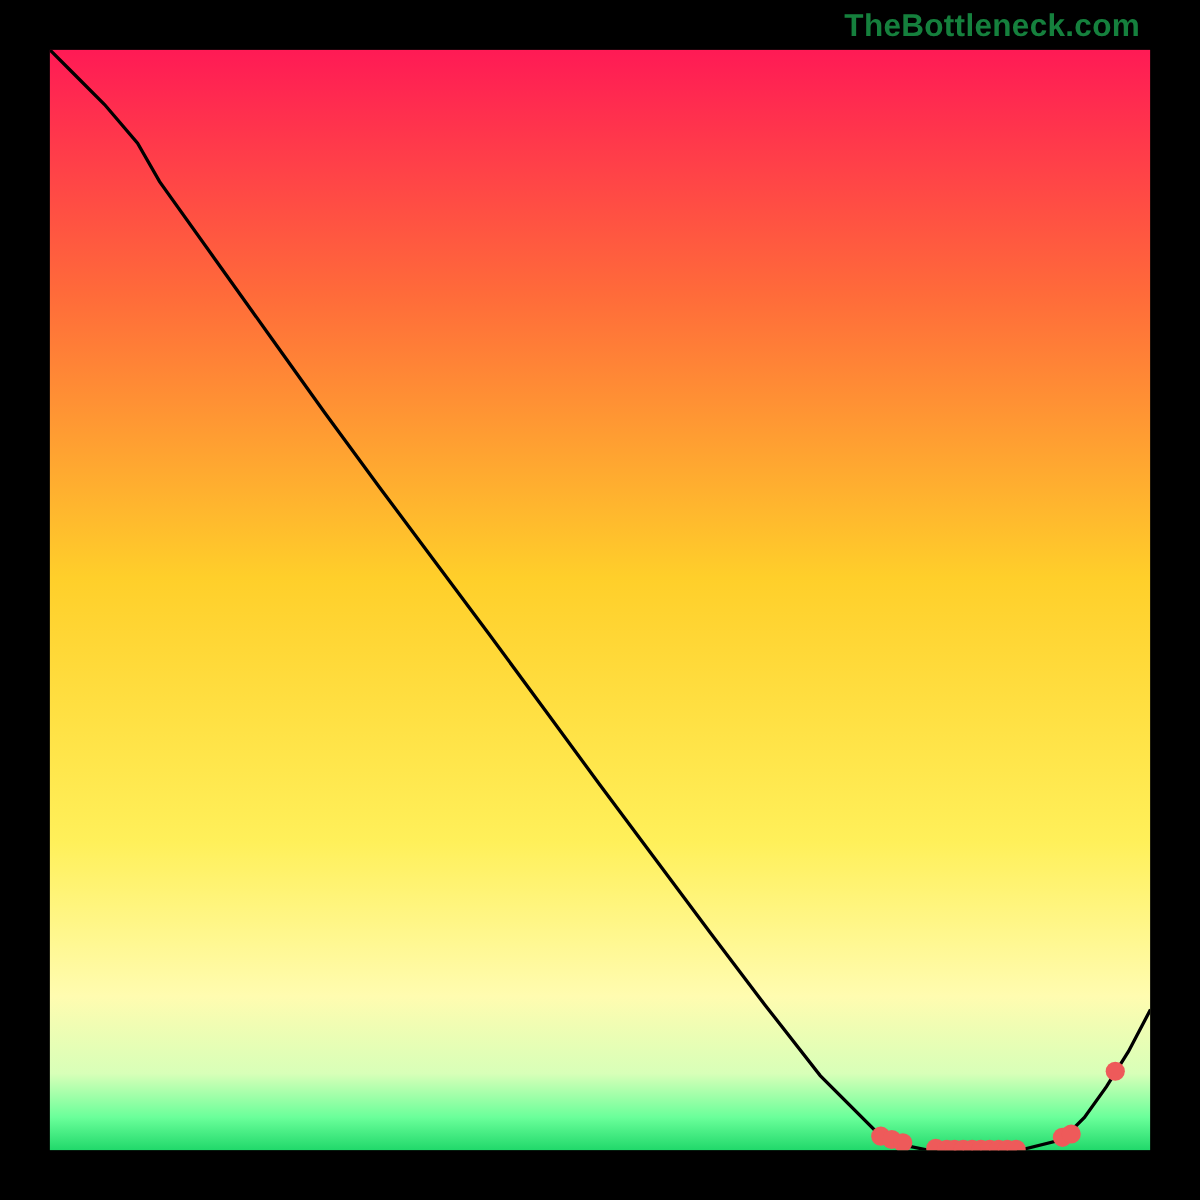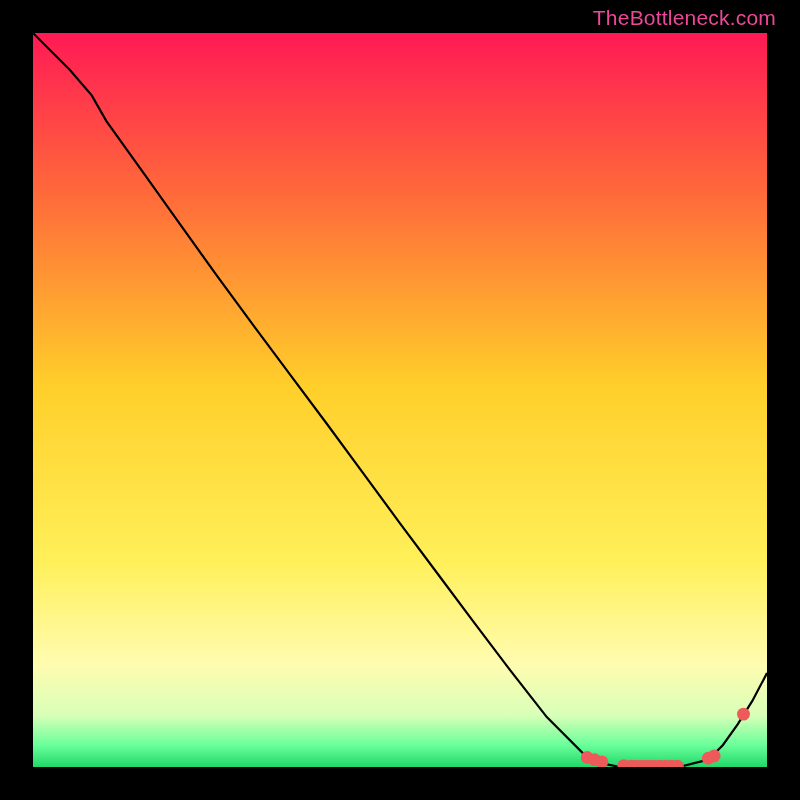--- a/index.html
+++ b/index.html
@@ -16,24 +16,24 @@
     position: absolute;
     left: 33px;
     top: 33px;
     width: 734px;
     height: 734px;
     overflow: hidden;
   }
   .watermark {
     position: absolute;
     top: 6px;
-    right: 24px;
+    right: 40px;
     font-size: 21px;
-    color: #ec4899;
-    font-weight: 400;
+    color: #15803d;
+    font-weight: 700;
     letter-spacing: 0.2px;
   }
   svg {
     display: block;
   }
 </style>
 </head>
 <body>
 
 <div class="watermark">TheBottleneck.com</div>

